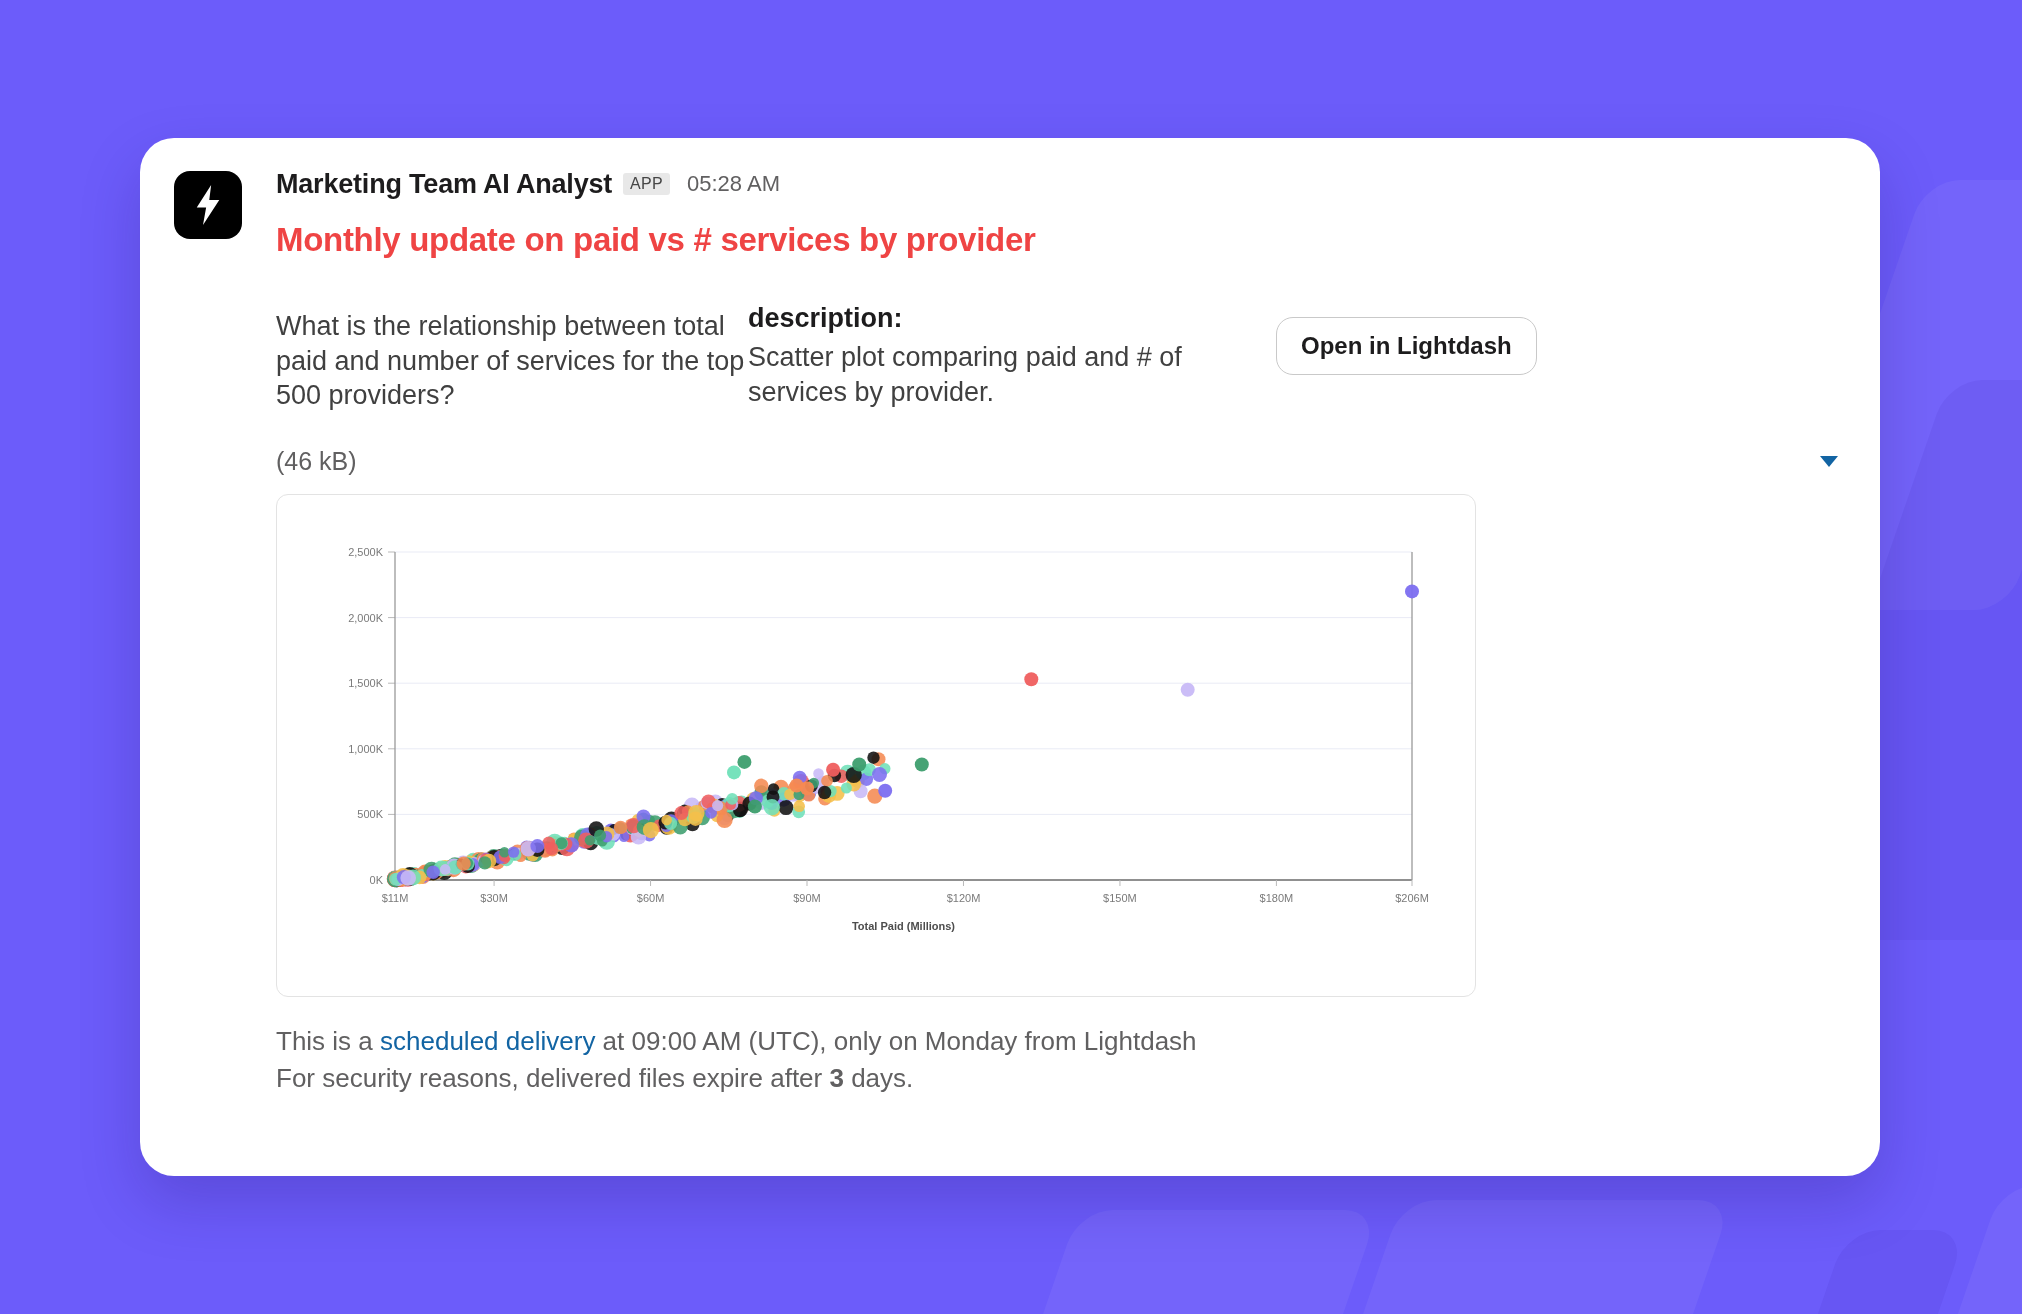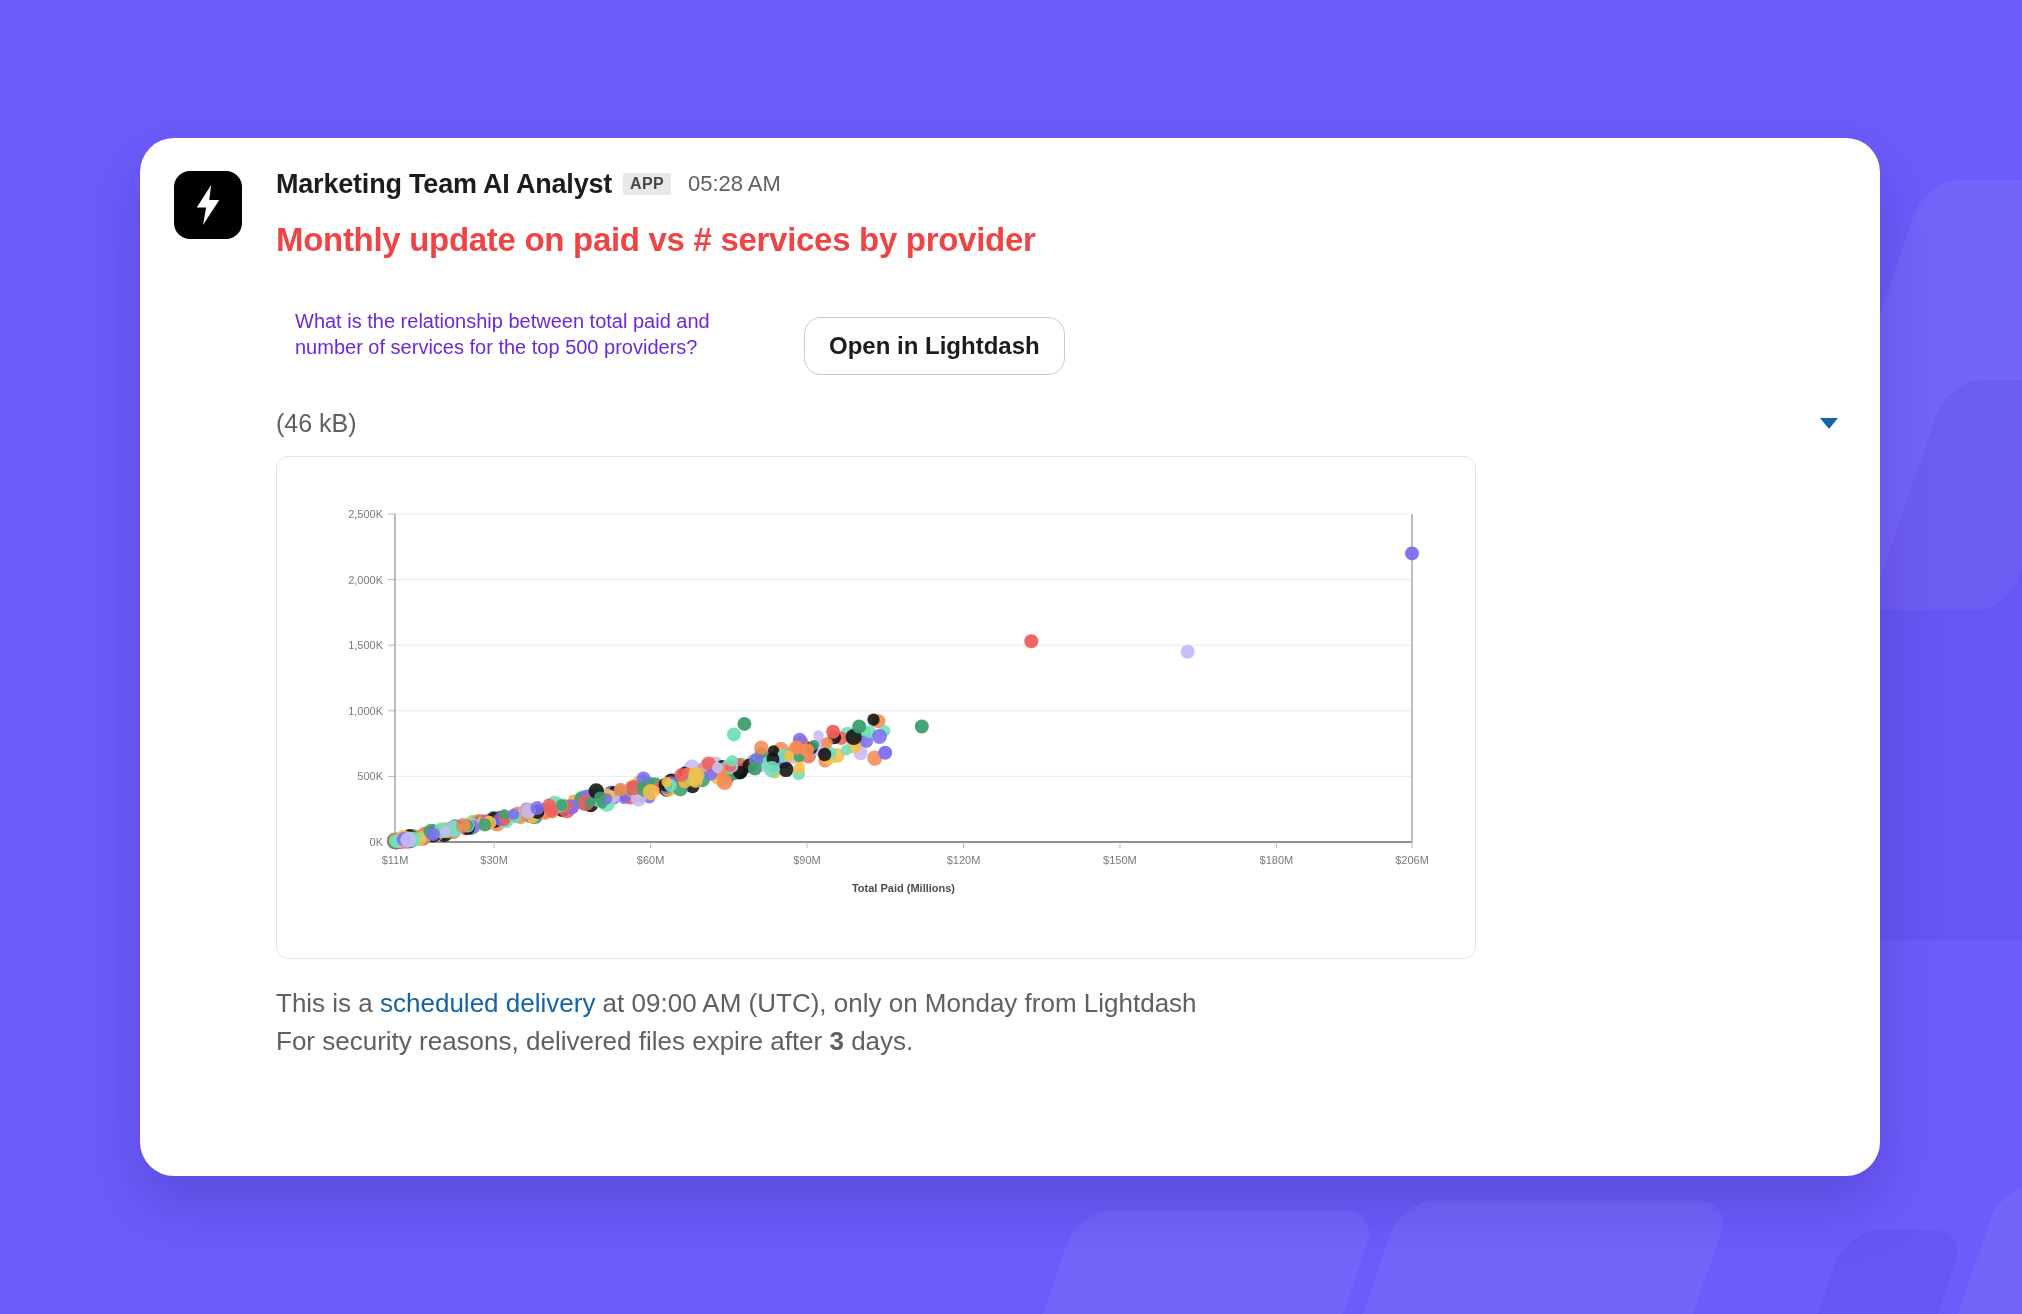--- a/index.html
+++ b/index.html
@@ -37,36 +37,36 @@
     display:flex; align-items:center; justify-content:center;
     margin-top:5px;
   }
   .app-icon svg { width:30px; height:40px; display:block; }
   .hdr-txt { margin-left:34px; flex:1; }
   .name-line { display:flex; align-items:center; height:36px; }
   .app-name { font-size:27px; font-weight:bold; color:#1d1c1d; letter-spacing:-.2px; }
   .app-badge {
     margin-left:11px;
     background:#e8e8e8; color:#464646;
-    font-size:16px; font-weight:bold;
+    font-size:16px; font-weight:normal;
     padding:2px 7px 3px; border-radius:3px;
     letter-spacing:.3px; line-height:1.1;
   }
   .timestamp { margin-left:17px; font-size:22px; color:#616061; }
   .msg-title {
     margin-top:19px;
     font-size:33px; font-weight:bold; color:#ef4444; letter-spacing:-.3px;
   }
 
   
   .meta { display:flex; margin-top:44px; margin-left:102px; align-items:flex-start; }
   .meta-col { width:472px; }
   .meta-col + .meta-col { margin-left:0; }
   .meta-label { font-size:27px; font-weight:bold; color:#1d1c1d; }
-  .meta-val { font-size:20px; color:#6d28d9; line-height:1.28; margin-top:6px;margin-left:19px; }
+  .meta-val { font-size:27px; color:#404040; line-height:1.28; margin-top:6px; }
   .open-btn {
     margin-left:56px; margin-top:14px;
     background:#fff; border:1.5px solid #c9c9c9; border-radius:17px;
     padding:14px 24px;
     font-size:24px; font-weight:bold; color:#1d1c1d;
     white-space:nowrap; cursor:pointer;
     font-family:"Liberation Sans", sans-serif;
   }
 
   
@@ -121,20 +121,24 @@
         <span class="app-badge">APP</span>
         <span class="timestamp">05:28 AM</span>
       </div>
       <div class="msg-title">Monthly update on paid vs # services by provider</div>
     </div>
   </div>
 
   <div class="meta">
     <div class="meta-col">
       <div class="meta-val">What is the relationship between total paid and number of services for the top 500 providers?</div>
+    </div>
+    <div class="meta-col">
+      <div class="meta-label">description:</div>
+      <div class="meta-val">Scatter plot comparing paid and # of services by provider.</div>
     </div>
     <button class="open-btn">Open in Lightdash</button>
   </div>
 
   <div class="filesize-row">
     <span class="filesize">(46 kB)</span>
     <span class="caret"></span>
   </div>
 
   <div class="chart-panel">

